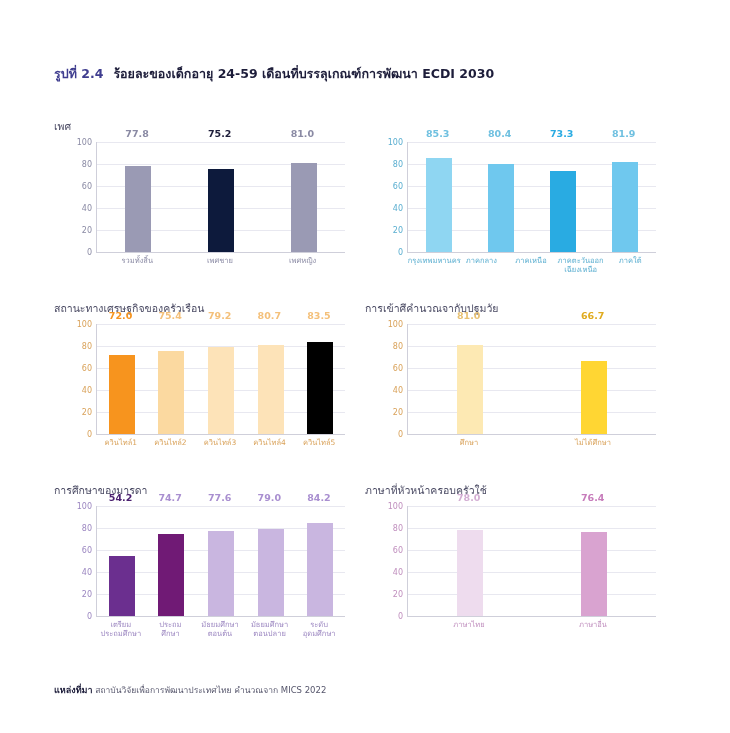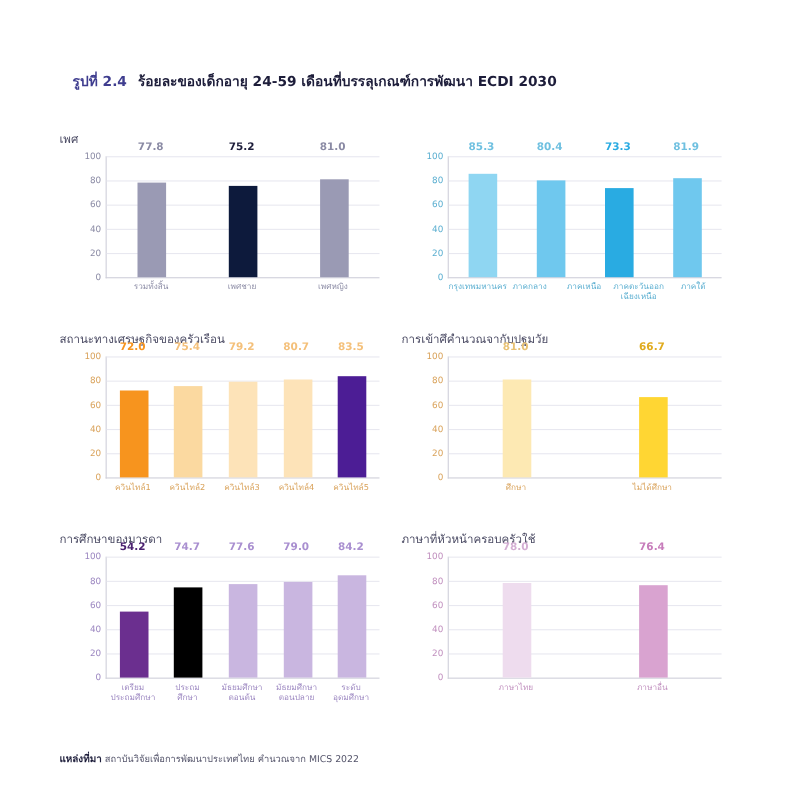--- a/index.html
+++ b/index.html
@@ -7,21 +7,21 @@
     width:730px;height:733px;
     background:#ffffff;
     font-family:"DejaVu Sans", sans-serif;
     color:#3b3b4f;
     overflow:hidden;
   }
   .page{position:relative;width:730px;height:733px;}
 
   
   .title-row{
-    position:absolute;left:66px;top:64px;
+    position:absolute;left:54px;top:64px;
     display:flex;align-items:baseline;gap:10px;
     font-size:12.5px;font-weight:bold;
   }
   .title-fig{color:#3f3d8f;}
   .title-text{color:#1d1d3a;}
 
   
   .grid{
     position:absolute;left:54px;top:110px;
     width:622px;
@@ -215,21 +215,21 @@
               <div class="bar" style="height: 79.2%; background: rgb(253, 227, 184);">
                 <div class="bar-val" style="color: rgb(244, 192, 122);">79.2</div>
               </div>
             </div>
             <div class="bar-wrap">
               <div class="bar" style="height: 80.7%; background: rgb(253, 227, 184);">
                 <div class="bar-val" style="color: rgb(244, 192, 122);">80.7</div>
               </div>
             </div>
             <div class="bar-wrap">
-              <div class="bar" style="height: 83.5%; background: #4c1d95;">
+              <div class="bar" style="height: 83.5%; background: #000000;">
                 <div class="bar-val" style="color: rgb(244, 192, 122);">83.5</div>
               </div>
             </div>
           </div>
         </div>
         <div class="xlabels">
           <div class="xlab" style="color: rgb(217, 162, 90); white-space: pre-line;">ควินไทล์1</div>
           <div class="xlab" style="color: rgb(217, 162, 90); white-space: pre-line;">ควินไทล์2</div>
           <div class="xlab" style="color: rgb(217, 162, 90); white-space: pre-line;">ควินไทล์3</div>
           <div class="xlab" style="color: rgb(217, 162, 90); white-space: pre-line;">ควินไทล์4</div>
@@ -282,21 +282,21 @@
           <div class="ytick" style="top: 20%; color: rgb(155, 134, 192);">80</div>
           <div class="gridline" style="top: 0%;"></div>
           <div class="ytick" style="top: 0%; color: rgb(155, 134, 192);">100</div>
           <div class="bars">
             <div class="bar-wrap">
               <div class="bar" style="height: 54.2%; background: rgb(107, 47, 143);">
                 <div class="bar-val" style="color: rgb(75, 33, 112);">54.2</div>
               </div>
             </div>
             <div class="bar-wrap">
-              <div class="bar" style="height: 74.7%; background: #000000;">
+              <div class="bar" style="height: 74.7%; background: #701a75;">
                 <div class="bar-val" style="color: rgb(169, 143, 208);">74.7</div>
               </div>
             </div>
             <div class="bar-wrap">
               <div class="bar" style="height: 77.6%; background: rgb(201, 182, 224);">
                 <div class="bar-val" style="color: rgb(169, 143, 208);">77.6</div>
               </div>
             </div>
             <div class="bar-wrap">
               <div class="bar" style="height: 79%; background: rgb(201, 182, 224);">

